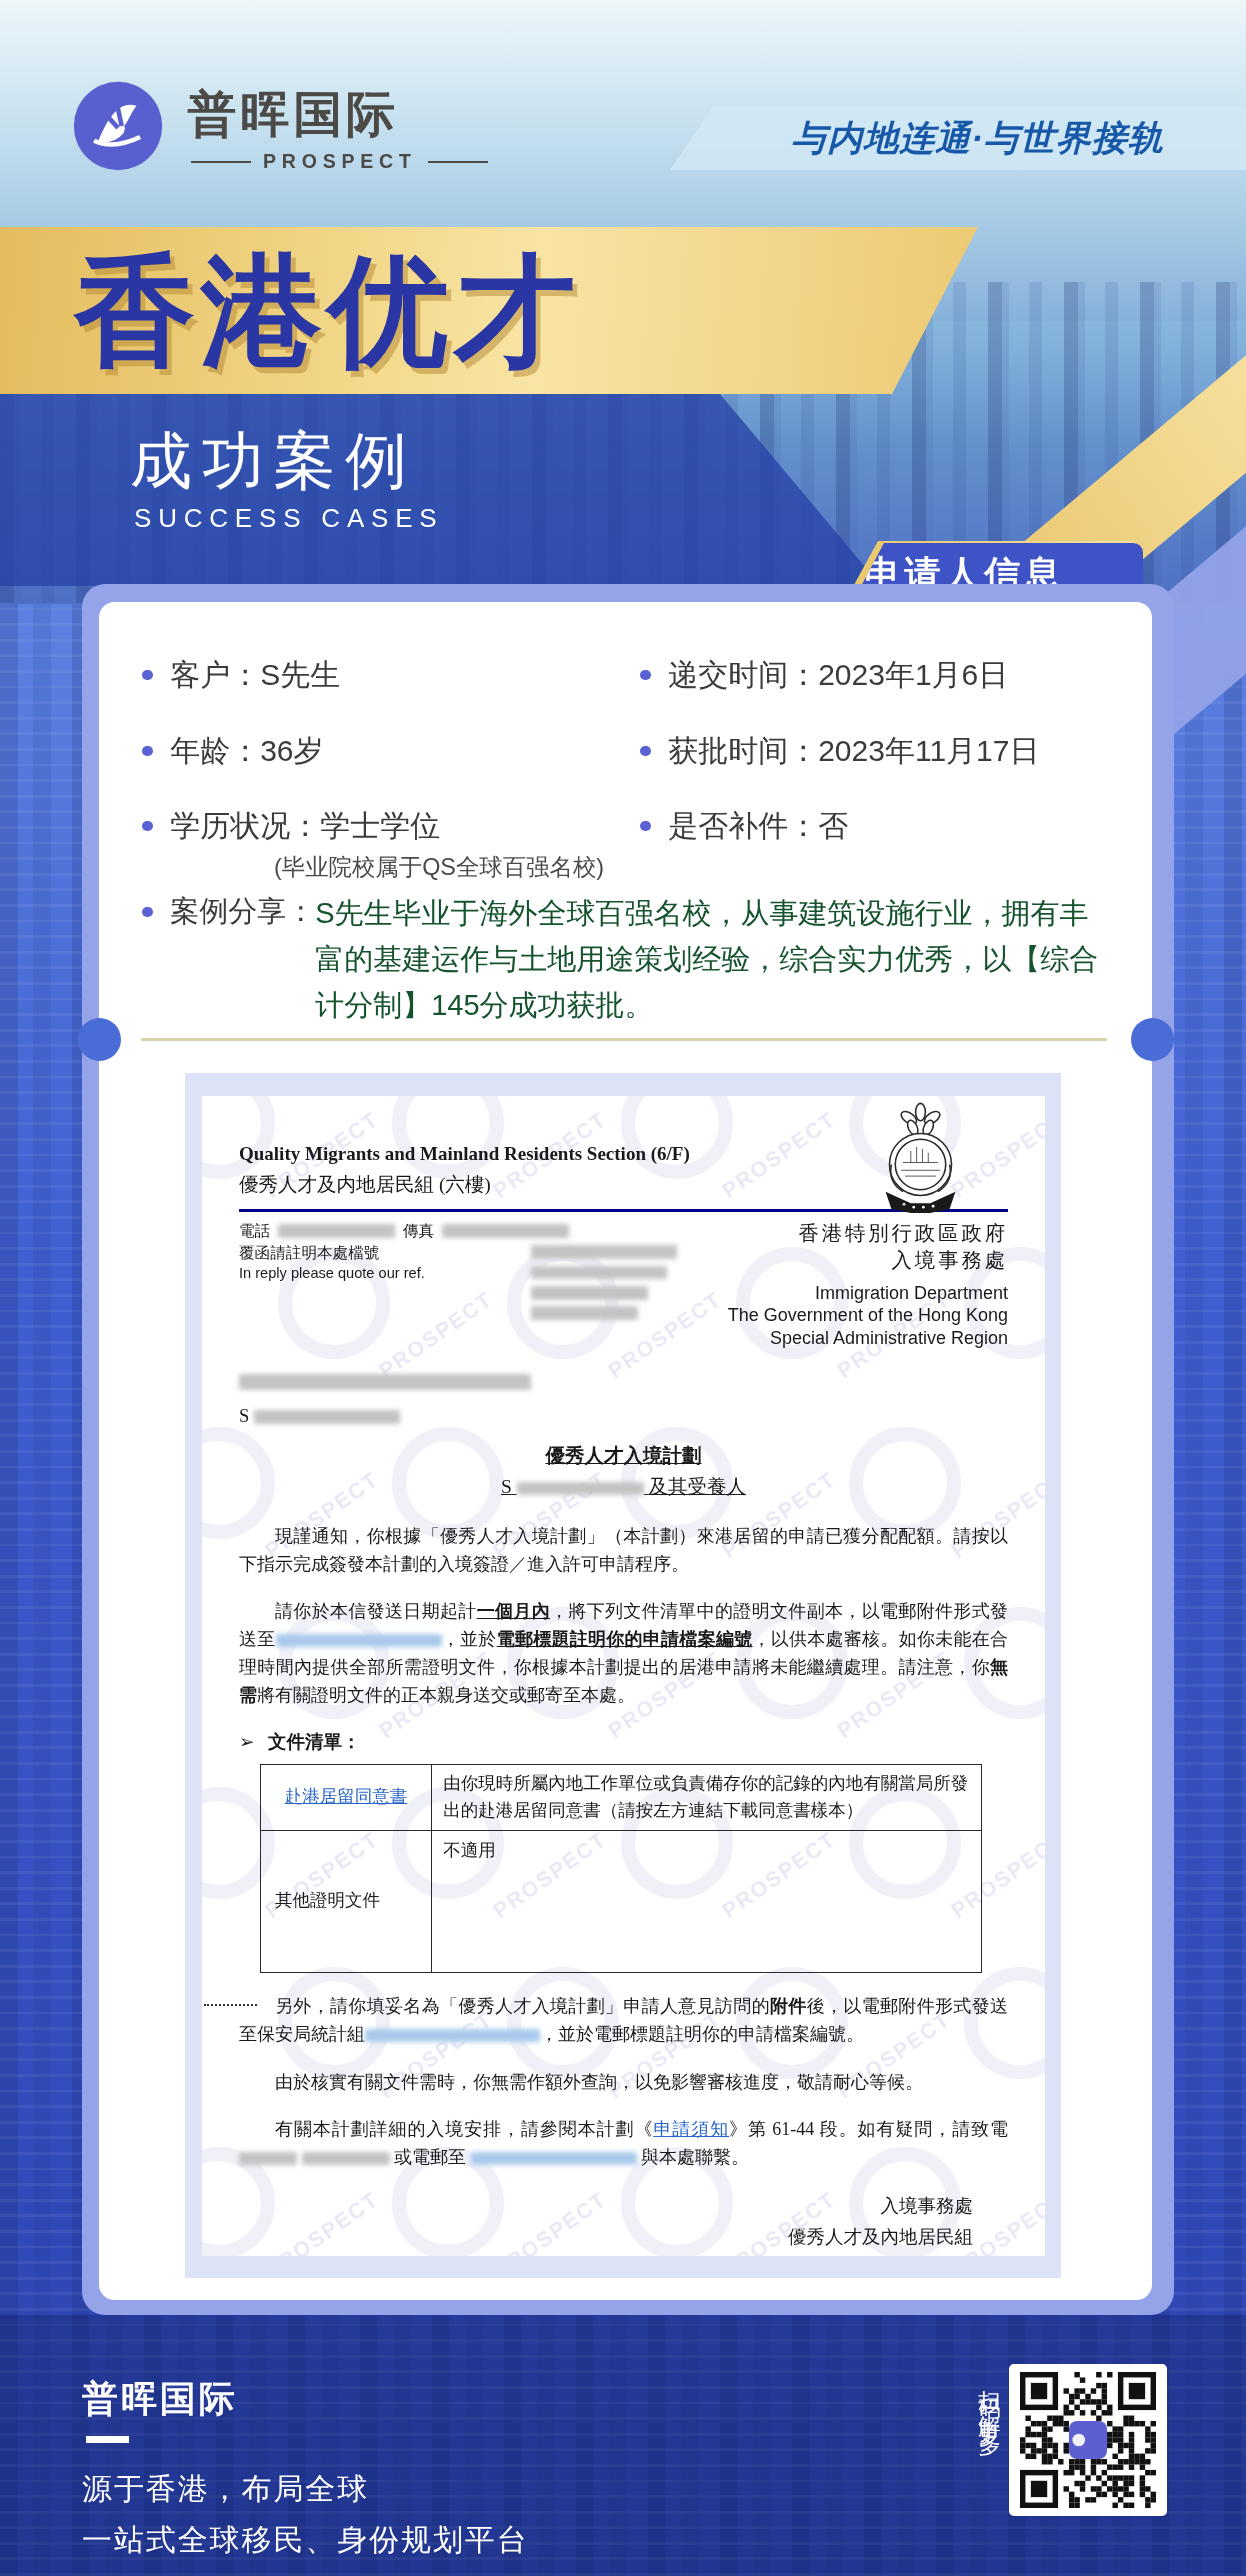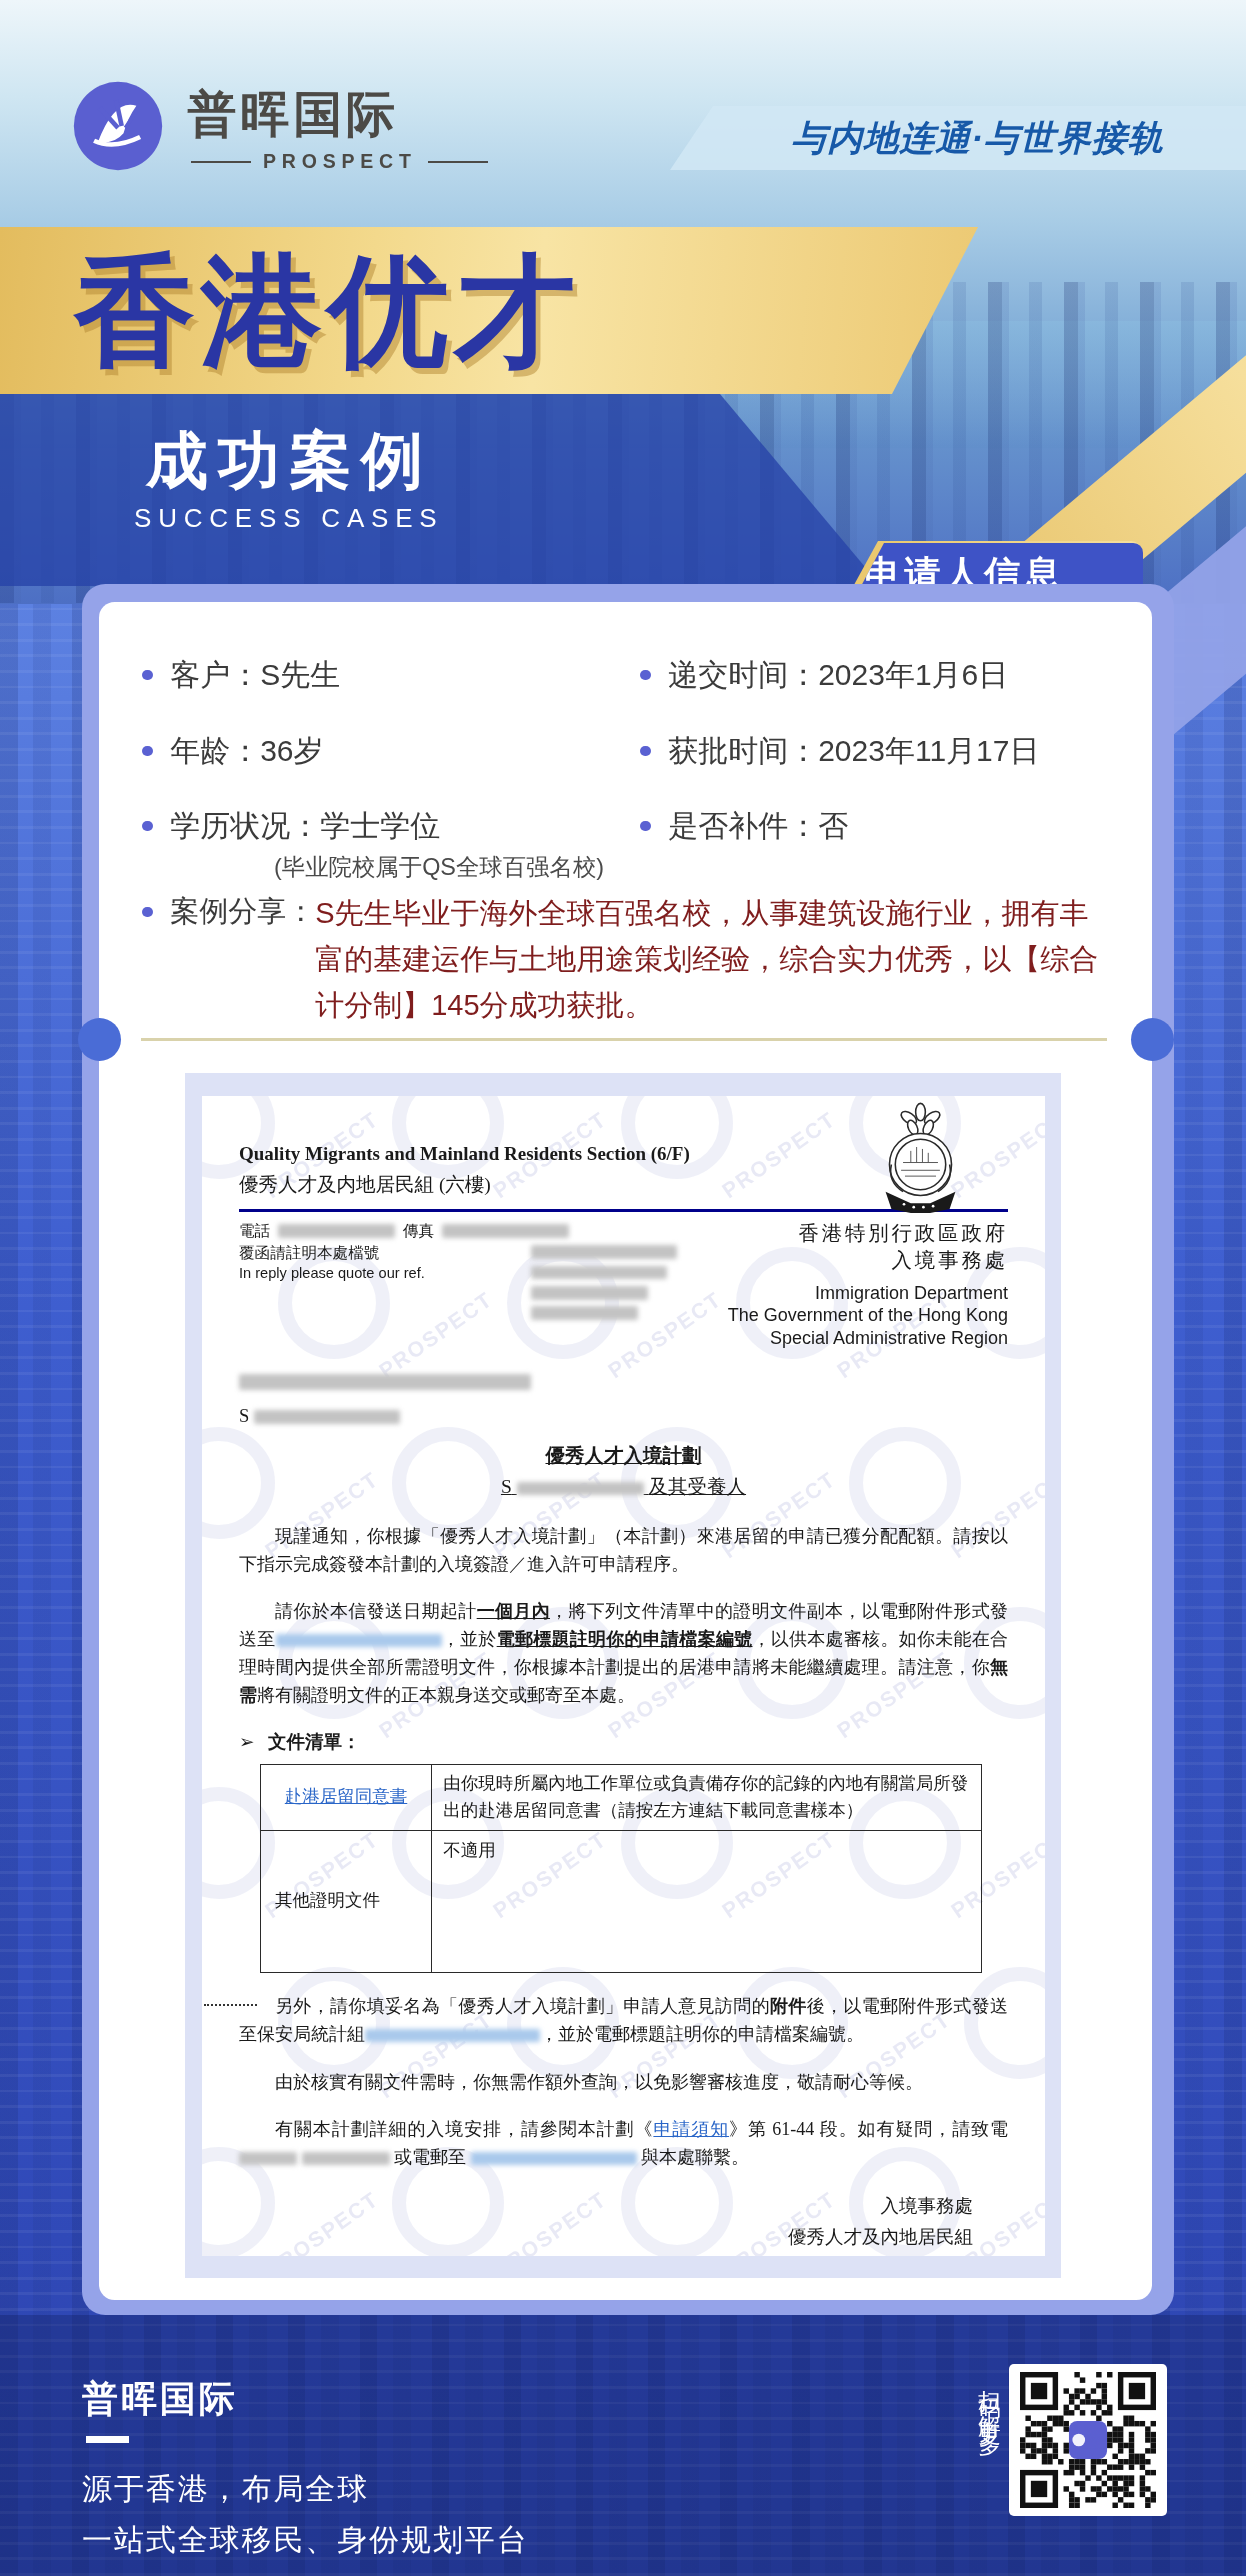--- a/index.html
+++ b/index.html
@@ -35,40 +35,40 @@
     background:linear-gradient(95deg,#e6c166,#f6df9c 50%,#e9c768);}
   .peri-ribbon{position:absolute;left:977px;top:752px;width:798px;height:113px;
     transform:rotate(-40deg);transform-origin:left top;background:rgba(146,162,232,.95);}
   .gold-banner{position:absolute;left:0;top:227px;width:978px;height:167px;
     background:linear-gradient(95deg,#e3bc5e 0%,#f3d98c 38%,#f8e4a4 55%,#ecc973 100%);
     clip-path:polygon(0 0,100% 0,calc(100% - 86px) 100%,0 100%);}
   .hero-title{position:absolute;left:74px;top:17.5px;font-size:121px;font-weight:900;color:#2a36a4;
     letter-spacing:5.8px;text-shadow:4.9px 5.8px 0 rgba(180,136,52,.5);line-height:132px;}
   .blue-panel{position:absolute;left:0;top:394px;width:881px;height:192px;
     background:rgba(38,66,168,.78);clip-path:polygon(0 0,720px 0,100% 100%,0 100%);}
-  .sub-cn{position:absolute;left:130px;top:25px;font-size:62px;font-weight:bold;color:#ffffff;letter-spacing:9.7px;margin-left:16px;}
+  .sub-cn{position:absolute;left:130px;top:25px;font-size:62px;font-weight:normal;color:#ffffff;letter-spacing:9.7px;}
   .sub-en{position:absolute;left:134px;top:109px;font-size:26px;color:#ffffff;letter-spacing:6.8px;}
   
   .badge-gold{position:absolute;left:843px;top:541px;width:298px;height:64px;
     background:linear-gradient(95deg,#e9c66a,#f6e09e);clip-path:polygon(35px 0,100% 0,100% 100%,0 100%);border-radius:9.7px;}
   .badge{position:absolute;left:851px;top:543px;width:292px;height:62px;background:#3e53c6;
     clip-path:polygon(33px 0,100% 0,100% 100%,0 100%);border-radius:9.7px;
     display:flex;align-items:center;}
   .badge span{font-size:36px;font-weight:bold;color:#fff;letter-spacing:3.9px;padding-left:13.6px;}
   
   .card-outer{position:absolute;left:82px;top:584px;width:1092px;height:1731px;background:#95a3e9;border-radius:23.4px;}
   .card{position:absolute;left:99px;top:602px;width:1053px;height:1698px;background:#ffffff;border-radius:15.6px;}
   .notch{position:absolute;width:43px;height:43px;border-radius:50%;background:#4a6cd6;top:1018px;}
   .notch.l{left:78px;} .notch.r{left:1131px;}
   .irow{position:absolute;display:flex;align-items:flex-start;font-size:30px;color:#3b3b3b;line-height:43px;}
   .dot{width:10.7px;height:10.7px;border-radius:50%;background:#5a61d2;margin:16.6px 17.5px 0 0;flex:none;}
   .ilabel{white-space:nowrap;} .ival{white-space:nowrap;}
   .inote{position:absolute;font-size:23.4px;color:#4a4a4a;}
   .share-label{white-space:nowrap;font-size:29px;}
-  .share-text{width:796px;font-size:29px;line-height:46px;color:#7f1d1d;}
+  .share-text{width:796px;font-size:29px;line-height:46px;color:#14532d;}
   .divider{position:absolute;left:42px;top:436px;width:966px;height:2.9px;background:#d9d2ab;}
   
   .doc-panel{position:absolute;left:185px;top:1073px;width:876px;height:1205px;background:#dde2f6;}
   .letter{position:absolute;left:202px;top:1096px;width:843px;height:1160px;background:#ffffff;
     overflow:hidden;font-family:"Liberation Serif",serif;color:#1a1a1a;}
   .wm-layer{position:absolute;left:0;top:0;right:0;bottom:0;z-index:0;overflow:hidden;}
   .wm-c{position:absolute;width:84px;height:84px;border:14.6px solid rgba(120,130,200,.12);border-radius:50%;}
   .wm-t{position:absolute;font-family:"Liberation Sans",sans-serif;font-size:21.4px;font-weight:bold;
     color:rgba(110,120,195,.16);transform:rotate(-35deg);letter-spacing:1.9px;}
   .l-content{position:relative;z-index:1;padding:0 37px;}

